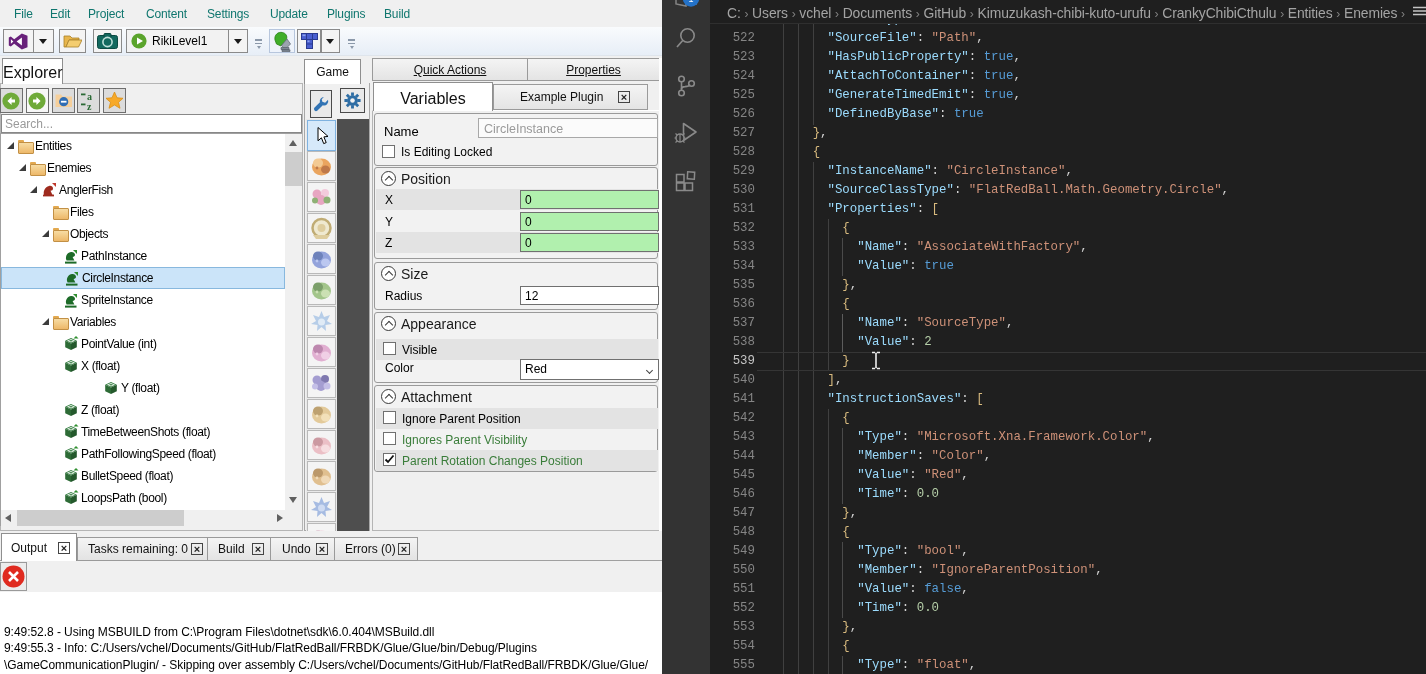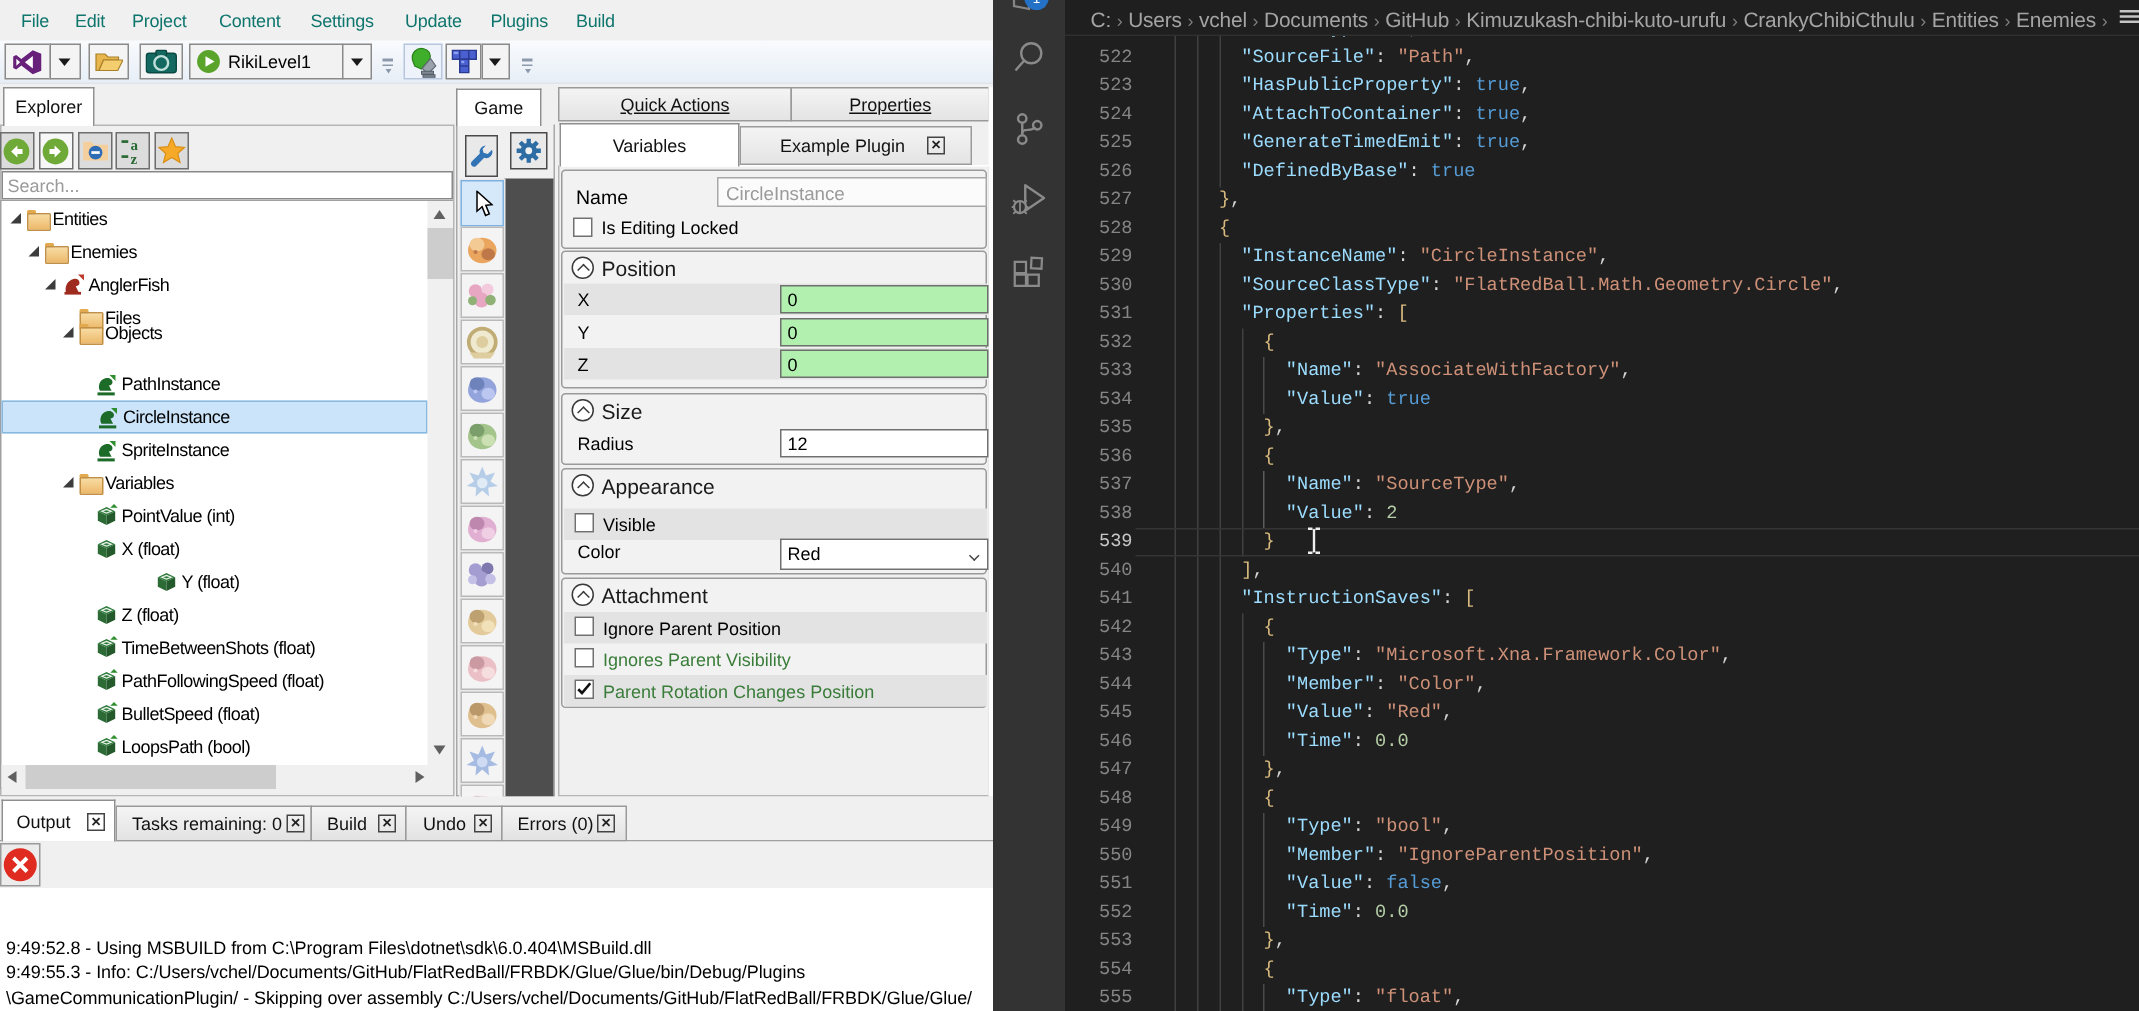--- a/index.html
+++ b/index.html
@@ -8,21 +8,21 @@
 #app { position:absolute; left:0; top:0; width:662px; height:674px; background:#f0f0f0; }
 #vsc { position:absolute; left:662px; top:0; width:764px; height:674px; background:#1f1f1f; }
 
 
 #menubar { position:absolute; left:0; top:0; width:662px; height:27px; background:#f0f0f0; font-size:12px; color:#0f766e; }
 #menubar span { position:absolute; top:7px; letter-spacing:-0.15px; }
 #toolbar { position:absolute; left:0; top:27px; width:662px; height:29px; background:linear-gradient(#f9fbfd,#e7eef7); border-bottom:1px solid #dfe5ec; }
 .tbtn { position:absolute; top:2px; height:24px; background:#f4f4f4; border:1px solid #8a8a8a; }
 
 
-.tabsel { position:absolute; background:#fff; border:1px solid #8f8f8f; border-bottom:none; font-size:12px; color:#111; text-align:center; }
+.tabsel { position:absolute; background:#fff; border:1px solid #8f8f8f; border-bottom:none; font-size:16px; color:#111; text-align:center; }
 .tabuns { position:absolute; background:linear-gradient(#f4f4f4,#e4e4e4); border:1px solid #9a9a9a; font-size:12px; color:#111; text-align:center;text-decoration:underline; }
 
 
 #treebox { position:absolute; left:0; top:133px; width:302px; height:393px; background:#fff; border:1px solid #a0a0a0; }
 .trow { position:absolute; left:0; width:300px; height:22px; font-size:12px; color:#000; }
 .trow .lbl { position:absolute; top:4px; letter-spacing:-0.35px; }
 .exarr { position:absolute; width:0; height:0; border-bottom:7px solid #3c3c3c; border-left:7px solid transparent; top:7px; }
 .folder { position:absolute; top:5px; width:15px; height:12px; }
 .folder:before { content:""; position:absolute; left:0; top:0; width:6px; height:3px; background:#e3a94f; border-radius:1px; }
 .folder:after { content:""; position:absolute; left:0; top:2px; width:14px; height:10px; background:linear-gradient(#f7dca3,#edb869); border:1px solid #c29045; border-radius:1px; }
@@ -176,21 +176,21 @@
           <path d="M11 1 L15 1 L15 5 Z" fill="#c0392b"></path>
           <path d="M3 13 C2 9 4 5 8 4 C10 3.4 12 4.5 12 6.5 C12 8 11 8.6 9.5 8.8 L11.5 13 Z" fill="#9e2b1e"></path>
           <rect x="2" y="12.6" width="11" height="1.8" fill="#9e2b1e"></rect>
         </svg>
       <span class="lbl" style="left:58px;">AnglerFish</span>
       </div>
     <div class="trow" style="top:67px;">
         <i class="folder" style="left:52px;"></i>
         <span class="lbl" style="left:69px;">Files</span>
       </div>
-    <div class="trow" style="top:77px;">
+    <div class="trow" style="top:89px;">
         <i class="exarr" style="left:41px;"></i>
         <i class="folder" style="left:52px;"></i>
         <span class="lbl" style="left:69px;">Objects</span>
       </div>
     <div class="trow" style="top:111px;">
         <svg class="abs gob" style="left:63px; top:4px;" width="14" height="15" viewBox="0 0 14 15">
           <path d="M9 1 L13 1 L13 5 Z" fill="#2f8f2f"></path>
           <path d="M2 10 C1.6 6.5 3.5 3.5 7 3 C9 2.7 11 3.8 11 5.8 C11 7.2 10 7.8 8.6 8 L10.4 11.5 L2.6 11.5 Z" fill="#1d6b28"></path>
           <rect x="1" y="12.6" width="11.5" height="2" fill="#1d6b28"></rect>
         </svg>

